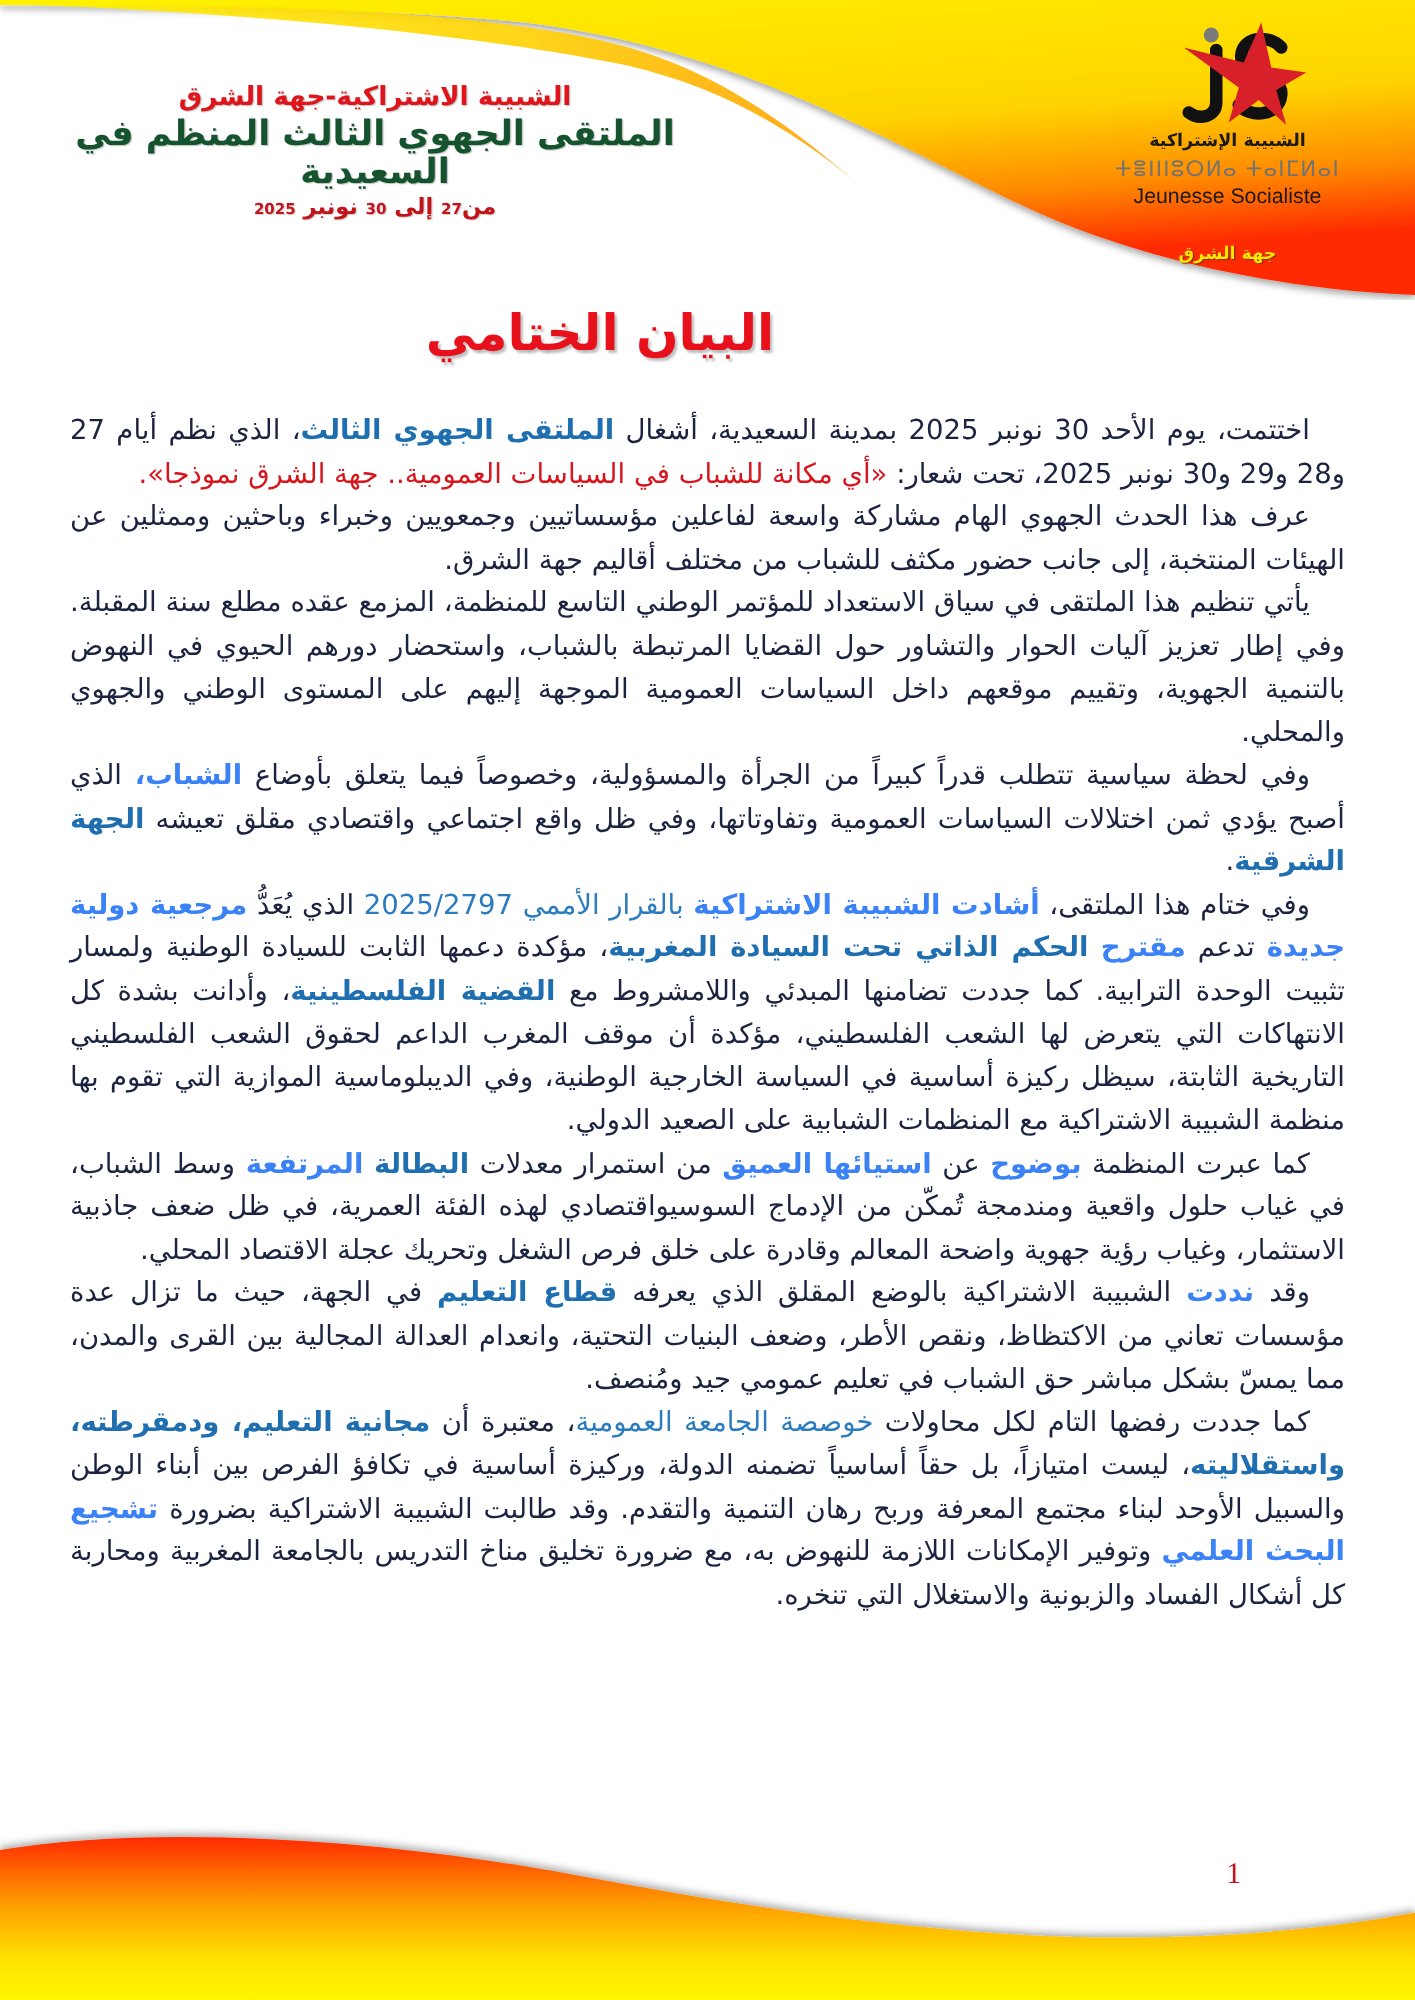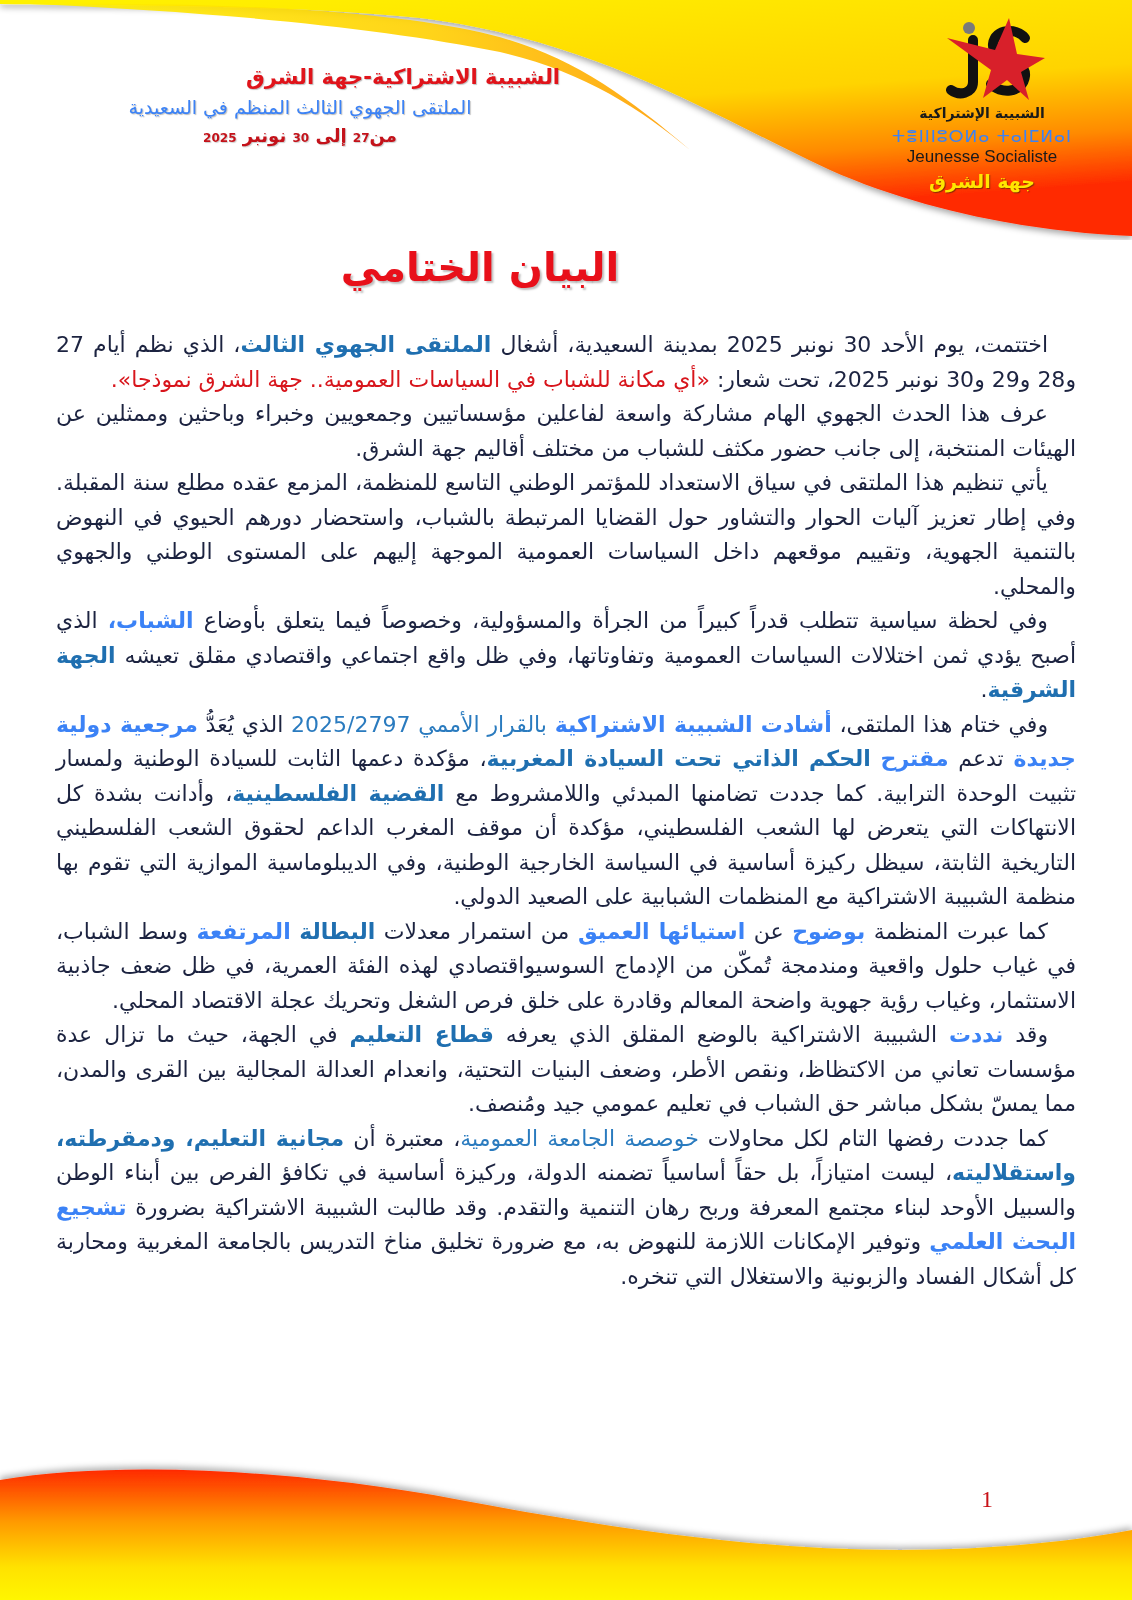--- a/index.html
+++ b/index.html
@@ -9,31 +9,31 @@
       font-family: "DejaVu Sans", sans-serif;
     }
     .deco { position: absolute; left: 0; width: 1132px; pointer-events: none; }
     .deco-top { top: 0; height: 240px; }
     .deco-bottom { bottom: 0; height: 210px; }
 
     .event-header {
       position: absolute; top: 62px; left: 40px; width: 520px;
       text-align: center; direction: rtl;
     }
-    .eh-line1 { color: #e0141b; font-weight: bold; font-size: 21px; line-height: 30px; text-shadow: 1px 1px 1px rgba(0,0,0,0.25); text-align: right; }
-    .eh-line2 { color: #3b82f6; font-weight: normal; font-size: 19px; line-height: 30px; text-shadow: 1px 1px 1px rgba(0,0,0,0.25); }
+    .eh-line1 { color: #e0141b; font-weight: bold; font-size: 21px; line-height: 30px; text-shadow: 1px 1px 1px rgba(0,0,0,0.25); }
+    .eh-line2 { color: #14532d; font-weight: bold; font-size: 28px; line-height: 30px; text-shadow: 1px 1px 1px rgba(0,0,0,0.25); }
     .eh-line3 { color: #c4121a; font-weight: bold; font-size: 18px; line-height: 28px; text-shadow: 1px 1px 1px rgba(0,0,0,0.2); }
     .eh-line3 .num { font-size: 12px; }
 
     .logo { position: absolute; top: 14px; left: 862px; width: 240px; text-align: center; direction: rtl; }
     .logo-mark { width: 130px; height: 86px; margin: 0 auto; display: block; }
     .logo-ar { font-family: "DejaVu Sans", sans-serif; font-weight: bold; font-size: 14px; color: #1a1a1a; line-height: 26px; }
-    .logo-tfng { font-size: 17px; color: #3b82f6; letter-spacing: 1px; line-height: 20px; direction: ltr; }
+    .logo-tfng { font-size: 17px; color: #737373; letter-spacing: 1px; line-height: 20px; direction: ltr; }
     .logo-fr { font-family: "Liberation Sans", sans-serif; font-size: 17px; color: #1a1a1a; line-height: 22px; direction: ltr; text-align: center; }
-    .logo-region { margin-top: 2px; font-weight: bold; font-size: 19px; color: #ffe600; text-shadow: 1px 1px 1px #8a2a00; }
+    .logo-region { margin-top: 27px; font-weight: bold; font-size: 14px; color: #ffe600; text-shadow: 1px 1px 1px #8a2a00; }
 
     .doc-title {
       position: absolute; top: 244px; left: 0; width: 960px; text-align: center;
       direction: rtl; color: #e8101a; font-weight: bold; font-size: 40px;
       text-shadow: 2px 2px 2px rgba(0,0,0,0.25);
     }
 
     .body-text {
       position: absolute; top: 328px; left: 56px; width: 1020px;
       direction: rtl; text-align: justify; color: #1c2340;

